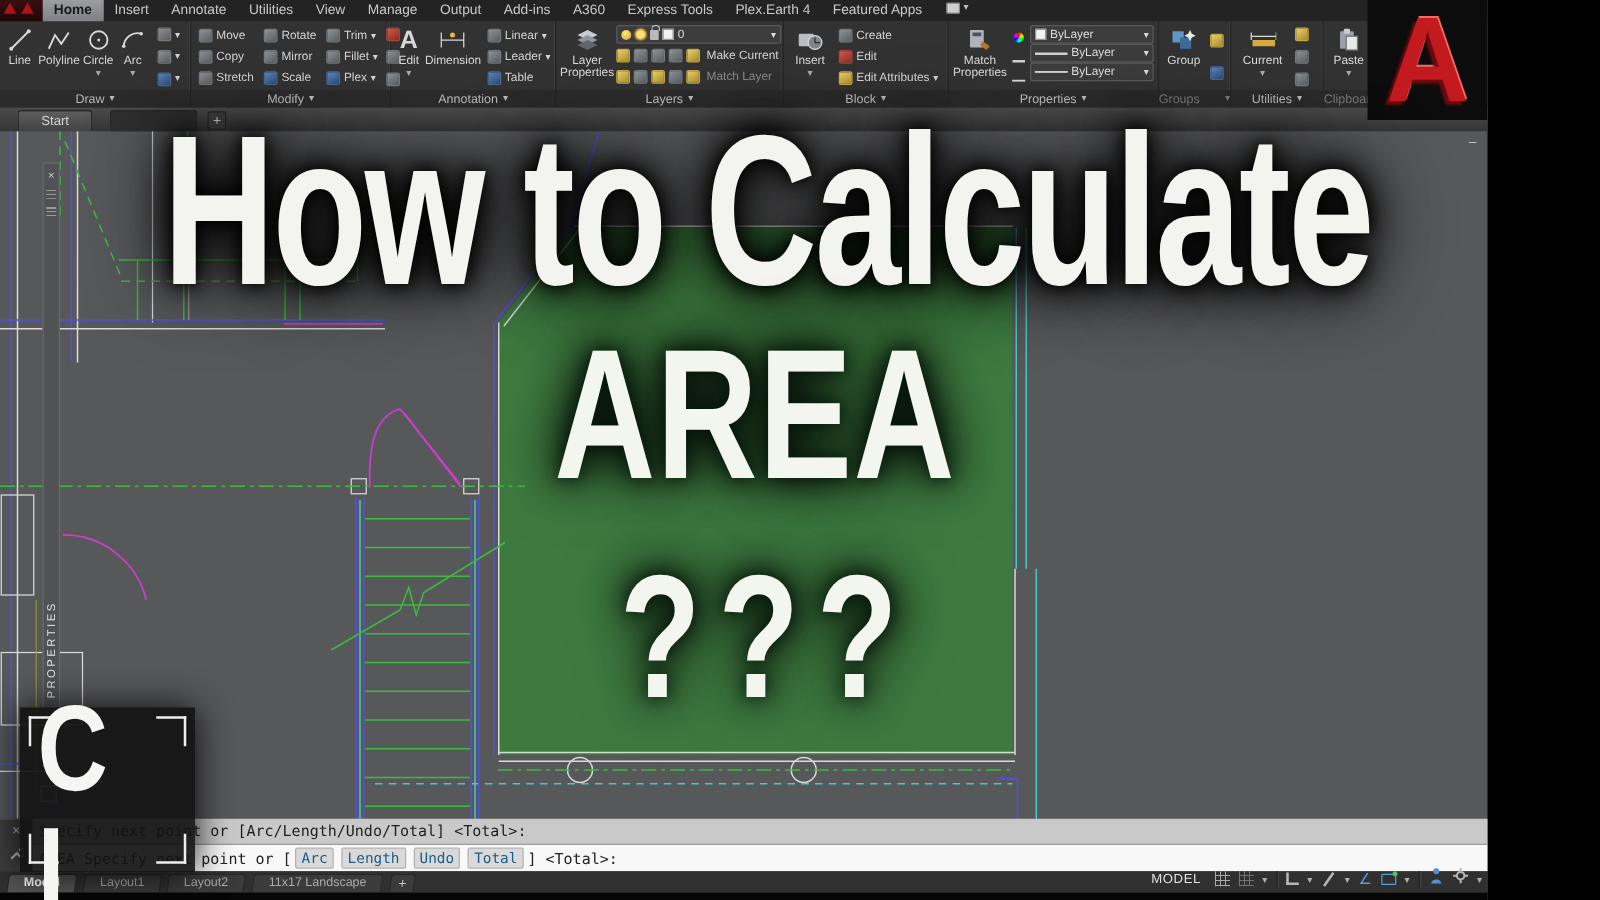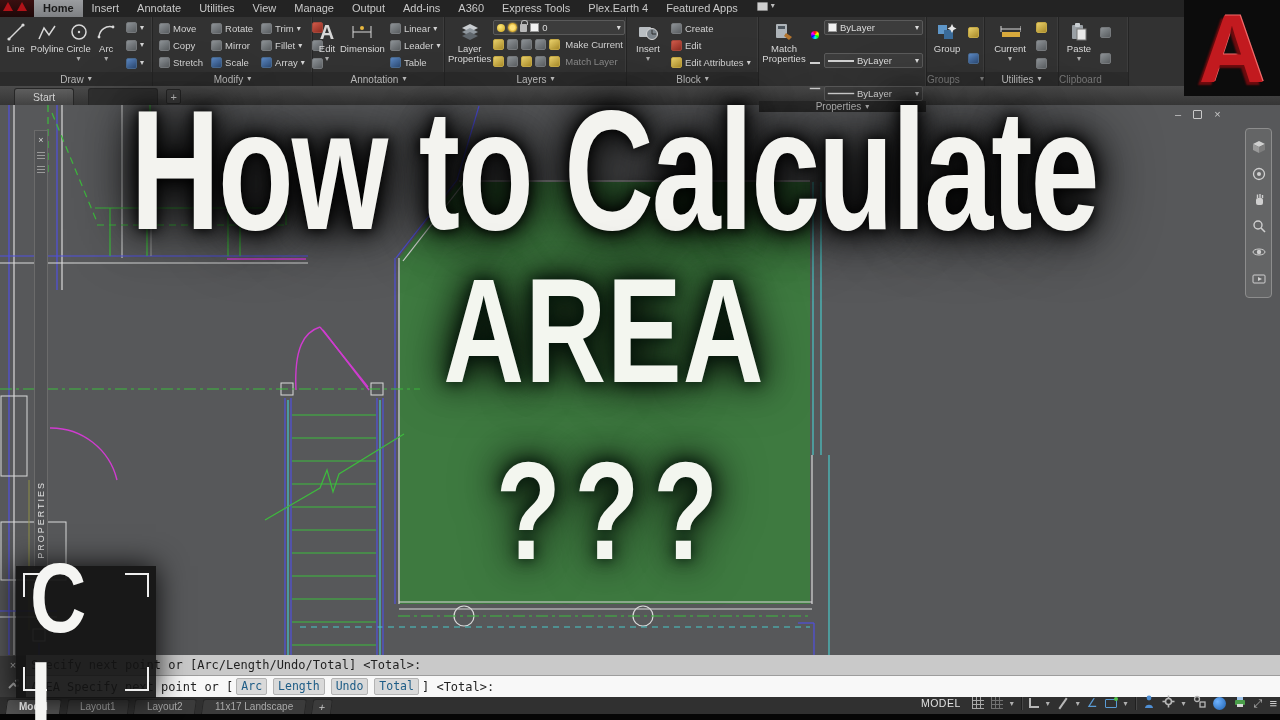--- a/index.html
+++ b/index.html
@@ -1,17 +1,17 @@
 <!DOCTYPE html>
 <html><head>
 <meta charset="utf-8">
 <style>
   * { margin:0; padding:0; box-sizing:border-box; }
   html,body { background:#000; }
-  .stage { position:relative; width:1280px; height:720px; overflow:hidden;
+  .stage { position:relative; width:1190px; height:720px; overflow:hidden;
            background:#57585a; font-family:"Liberation Sans",sans-serif; }
 
   
   .tabsrow { position:absolute; left:0; top:0; width:1280px; height:17px;
              background:#232323; display:flex; align-items:stretch; z-index:3; }
   .appbtn { width:34px; height:17px; background:linear-gradient(180deg,#3a0f10,#1d0808);
             position:relative; overflow:hidden; flex:0 0 auto; }
   .appbtn i { position:absolute; top:2px; width:0; height:0;
               border-left:5px solid transparent; border-right:5px solid transparent;
               border-bottom:9px solid #b01218; }
@@ -308,21 +308,21 @@
               <span>Trim</span>
               <span class="caret">▾</span>
             </span>
           <span class="rbtn">
               <span class="mi"></span>
               <span>Fillet</span>
               <span class="caret">▾</span>
             </span>
           <span class="rbtn">
               <span class="mi blu"></span>
-              <span>Array</span>
+              <span>Plex</span>
               <span class="caret">▾</span>
             </span>
         </div>
         <div class="minicol">
           <span class="mi red"></span>
           <span class="mi"></span>
           <span class="mi"></span>
         </div>
       </div>
       <div class="ptitle">
@@ -467,21 +467,21 @@
                 <path d="M13 11 l6 4 -3 3 -5 -4 z" fill="#b3742e"></path>
               </svg>
             </span>
           <span class="blabel">Match Properties</span>
         </div>
         <div class="minicol">
           <span class="dot" style="background:conic-gradient(red,yellow,lime,cyan,blue,magenta,red)"></span>
           <span class="lwline" style="width:10px"></span>
           <span class="ltline" style="width:10px"></span>
         </div>
-        <div style="display:flex;flex-direction:column;gap:18px;flex:1;padding-top:1px">
+        <div style="display:flex;flex-direction:column;gap:0;flex:1;padding-top:1px">
           <div class="ddrow">
             <span class="wsq"></span>
             <span>ByLayer</span>
               <span class="fill"></span>
             <span class="caret">▾</span>
           </div>
           <div class="ddrow">
             <span class="lwline"></span>
             <span>ByLayer</span>
               <span class="fill"></span>

